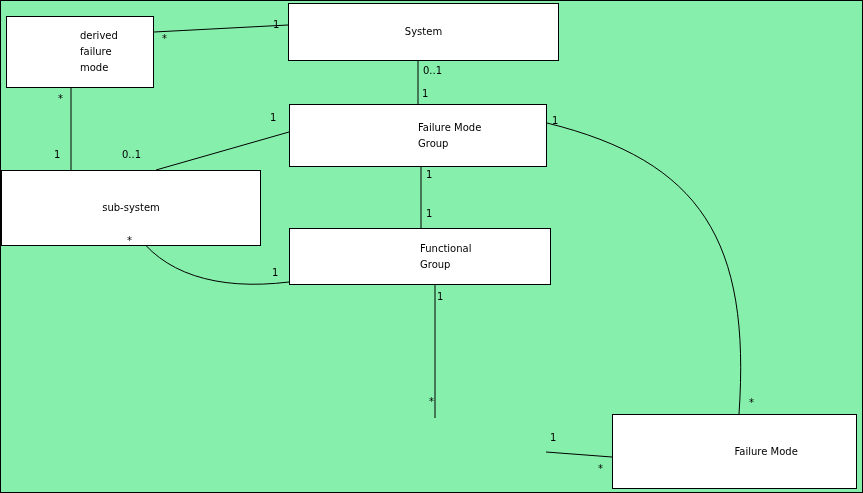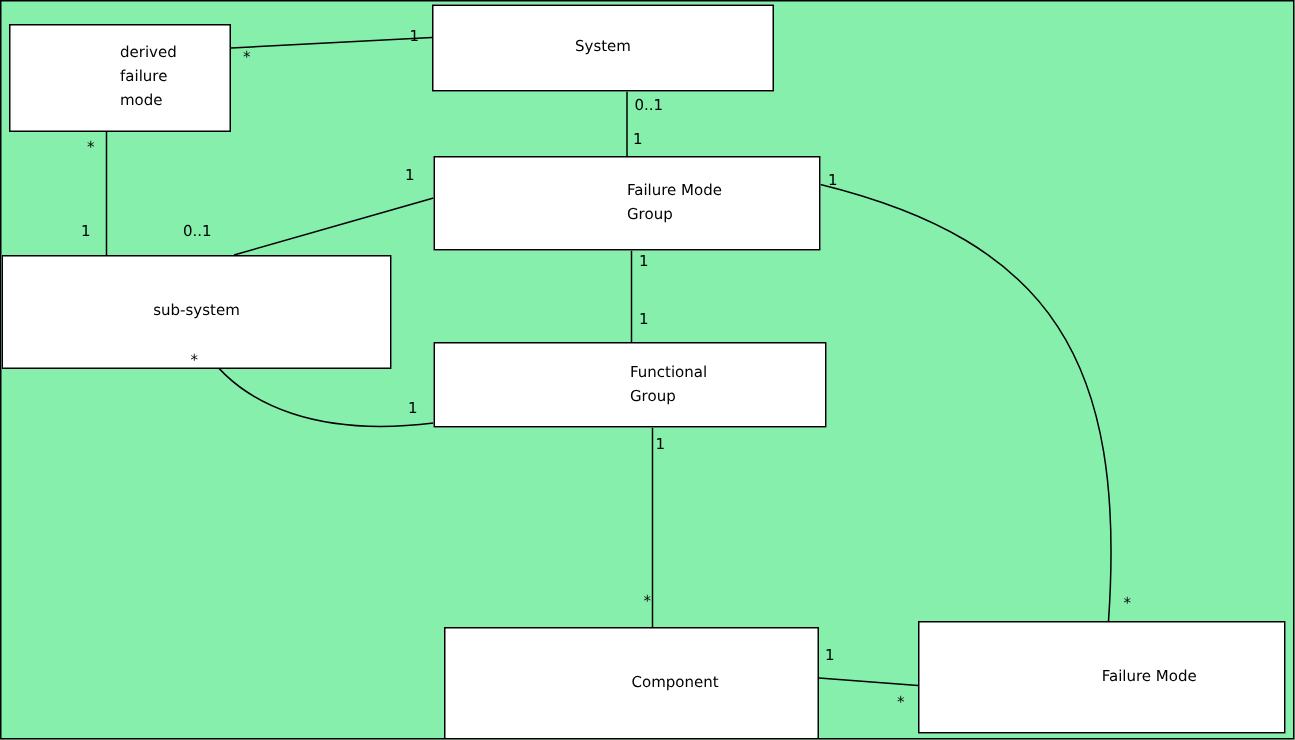--- a/index.html
+++ b/index.html
@@ -72,41 +72,38 @@
     <path d="M 545 451 L 611 456"></path>
     <path d="M 546 122 C 700 160, 750 240, 738 413"></path>
   </svg>
 
   <div class="box" style="left:5px; top:15px; width:148px; height:72px;">
     <div class="box-label label-midstart">derived
 failure
 mode</div>
   </div>
 
-  <div class="box" style="left:287px; top:2px; width:228px; height:58px;">
+  <div class="box" style="left:287px; top:2px; width:271px; height:58px;">
     <div class="box-label label-center">System</div>
   </div>
 
   <div class="box" style="left:288px; top:103px; width:258px; height:63px;">
     <div class="box-label label-midstart">Failure Mode
 Group</div>
   </div>
 
   <div class="box" style="left:0px; top:169px; width:260px; height:76px;">
     <div class="box-label label-center">sub-system</div>
   </div>
 
   <div class="box" style="left:288px; top:227px; width:262px; height:57px;padding-left:42px;">
     <div class="box-label label-midstart">Functional
 Group</div>
   </div>
 
-  <div class="box" style="left:295px; top:417px; width:250px; height:75px;">
-    <div class="box-label label-midstart">Component</div>
-  </div>
 
   <div class="box" style="left:611px; top:413px; width:245px; height:75px;">
     <div class="box-label label-midstart">Failure Mode</div>
   </div>
 
   <span class="mult" style="left:161px; top:31px;">*</span>
   <span class="mult" style="left:272px; top:17px;">1</span>
 
   <span class="mult" style="left:422px; top:63px;">0..1</span>
   <span class="mult" style="left:421px; top:86px;">1</span>

